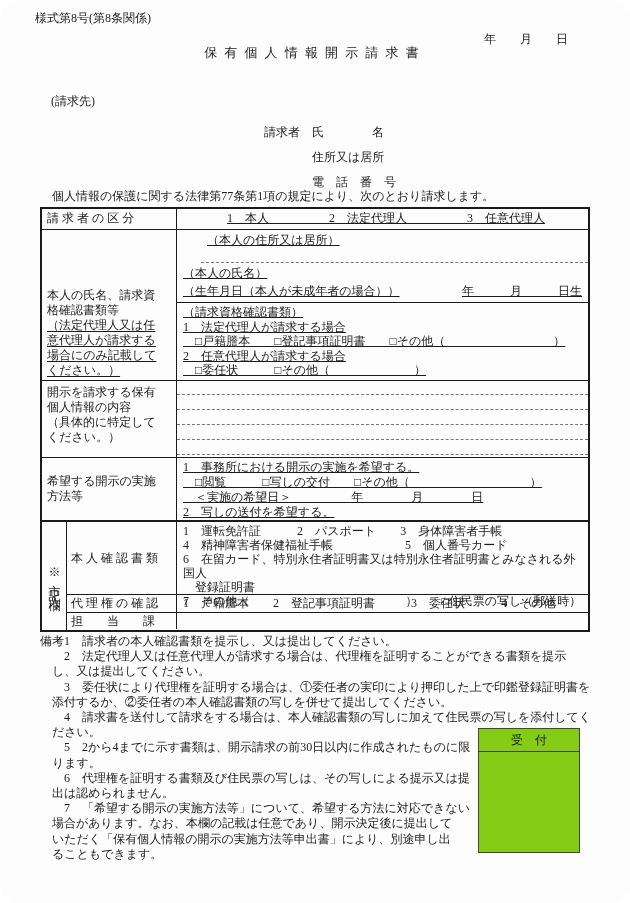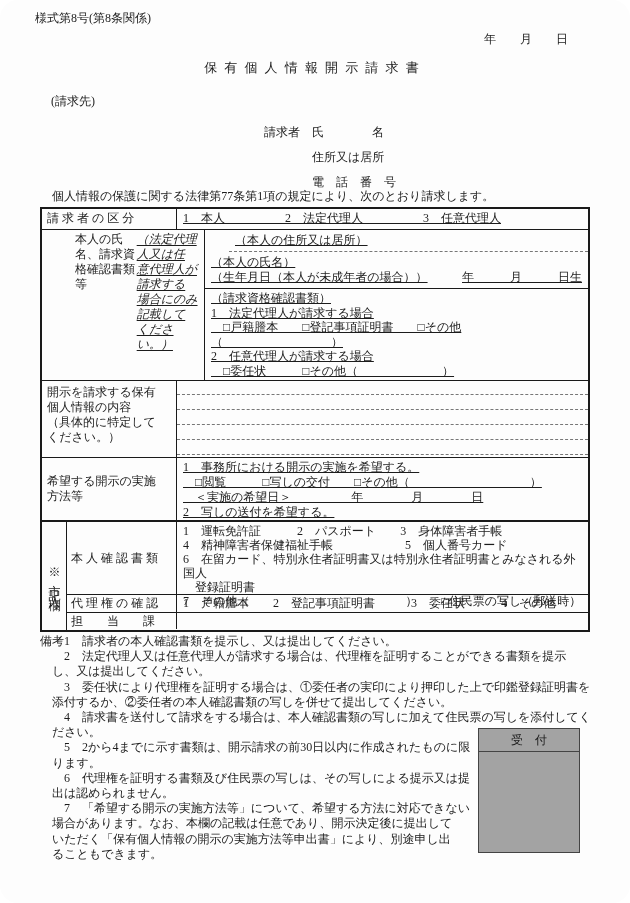--- a/index.html
+++ b/index.html
@@ -11,38 +11,38 @@
     font-family:"Liberation Serif","DejaVu Serif",serif;
     font-size:12px;
     overflow:hidden;
     border-radius:18px;
   }
   .pre{white-space:pre-wrap;}
   .abs{position:absolute;}
 
   .form-number{left:35px;top:10px;}
   .date-line{left:484px;top:31px;}
-  .doc-title{left:0;top:59px;width:100%;text-align:center;letter-spacing:0.55em;font-size:13px;}
+  .doc-title{left:0;top:44px;width:100%;text-align:center;letter-spacing:0.55em;font-size:13px;}
   .recipient{left:35px;top:93px;margin-left:16px;}
   .requester-block{left:264px;top:120px;line-height:25px;}
   .intro{left:40px;top:188px;}
 
   
   .main-table{
     left:40px;top:207px;width:546px;
     border:2px solid #1a1a1a;
     line-height:15px;
   }
   .trow{display:flex;border-bottom:1px solid #1a1a1a;}
   .trow:last-child{border-bottom:none;}
   .lcell{width:135px;border-right:1px solid #1a1a1a;box-sizing:border-box;padding:2px 5px;}
   .rcell{flex:1;box-sizing:border-box;padding:2px 6px;text-decoration:underline;}
-  .row-type{height:20px;}
+  .row-type{height:20px;gap:44px;}
   .row-identity{height:150px;}
-  .row-identity .lcell{display:flex;flex-direction:row;justify-content:space-between;margin-left:28px;}
+  .row-identity .lcell{display:flex;flex-direction:column;justify-content:flex-end;}
   .row-identity .rcell{padding:0;display:flex;flex-direction:column;}
   .sub-address{height:34px;border-bottom:1px dashed #777;box-sizing:border-box;padding:3px 6px;margin-left:24px;}
   .sub-name{height:42px;border-bottom:1px solid #1a1a1a;box-sizing:border-box;padding:3px 6px;display:flex;flex-direction:column;justify-content:space-between;}
   .birth-line{display:flex;justify-content:space-between;}
   .sub-qual{flex:1;padding:2px 6px;line-height:14.6px;}
   .row-content{height:76px;}
   .row-content .lcell{padding-top:4px;}
   .row-content .rcell{position:relative;padding:0;}
   .dashline{position:absolute;left:0;width:100%;border-top:1px dashed #777;}
   .row-method{height:62px;border-bottom:2px solid #1a1a1a;}
@@ -53,27 +53,27 @@
   .office-main{flex:1;display:flex;flex-direction:column;}
   .orow{display:flex;border-bottom:1px solid #1a1a1a;}
   .orow:last-child{border-bottom:none;}
   .olabel{width:110px;border-right:1px solid #1a1a1a;box-sizing:border-box;padding:1px 4px;display:flex;align-items:center;}
   .ocontent{flex:1;box-sizing:border-box;padding:1px 6px;}
   .orow-id{height:72px;}
   .orow-id .ocontent{line-height:14px;padding-top:2px;}
   .orow-proxy{height:17px;}
   .orow-dept{height:16px;}
 
-  .underlined{text-decoration:underline;text-underline-offset:2px;font-style:italic;}
+  .underlined{text-decoration:underline;text-underline-offset:2px;}
 
   .notes{left:40px;top:634px;width:552px;line-height:15.2px;}
 
   .reception-box{
     left:478px;top:728px;width:102px;height:125px;
-    border:1px solid #444;background:#a3a3a3;box-sizing:border-box;
+    border:1px solid #444;background:#84cc16;box-sizing:border-box;
   }
   .reception-header{height:22px;border-bottom:1px solid #444;display:flex;align-items:center;justify-content:center;}
   .reception-body{height:100px;}
 </style>
 </head>
 <body>
 
 <div class="page">
 
   <div class="abs form-number pre">様式第8号(第8条関係)</div>

